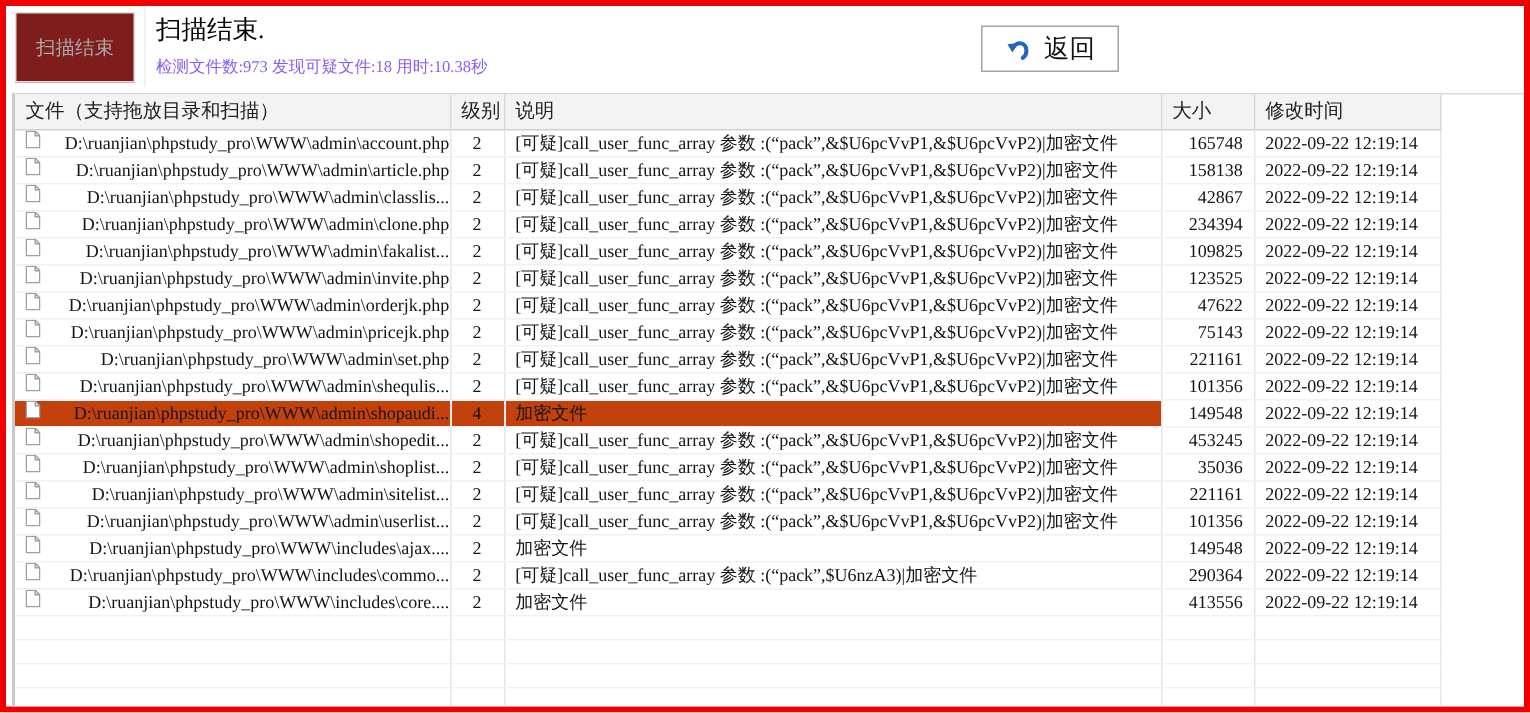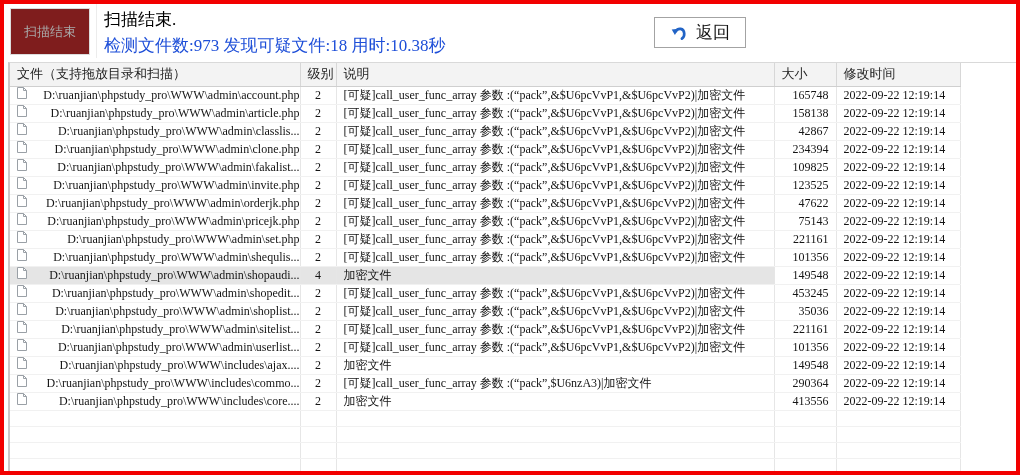--- a/index.html
+++ b/index.html
@@ -9,41 +9,41 @@
            position:relative; overflow:hidden; }
 
   
   .toolbar { position:relative; height:54px; background:#fff; }
   .scan-btn { position:absolute; left:6px; top:4px; width:80px; height:47px;
               background:#7f1d1d; border:1px solid #dcdcdc; color:#a9a9a9;
               font-size:13px; font-family:inherit; }
   .toolbar-vsep { position:absolute; left:92px; top:0; width:1px; height:54px; background:#ececec; }
   .status-block { position:absolute; left:100px; top:5px; }
   .status-line1 { font-size:17px; color:#000000; line-height:21px; }
-  .status-line2 { font-size:17px; color:#1d4ed8; line-height:21px; margin-top:5px; }
+  .status-line2 { font-size:11px; color:#8b5cf6; line-height:21px; margin-top:5px; }
   .back-btn { position:absolute; left:650px; top:13px; width:92px; height:31px;
               background:#fff; border:1px solid #a3a3a3; font-family:inherit;
               display:flex; align-items:center; justify-content:center; gap:9px;
               font-size:17px; color:#111; cursor:pointer; }
 
   
   .table-area { position:absolute; left:4px; right:0; top:58px; bottom:0;
                 border-left:2px solid #c9c9c9; border-top:1px solid #d9d9d9;
                 overflow:hidden; background:#fff; }
   table { border-collapse:collapse; table-layout:fixed; width:862px; }
   th { height:23px; background:#f3f3f3; font-weight:normal; font-size:13px; color:#222;
        text-align:left; padding:0 0 0 7px; border-right:1px solid #d7d7d7;
        border-bottom:1px solid #cfcfcf; white-space:nowrap; overflow:hidden; }
   th:last-child { border-right:none; }
   td { height:16px; font-size:12px; color:#141414; white-space:nowrap; overflow:hidden;
        border-right:1px solid #e6e6e6; border-bottom:1px solid #f1f1f1; padding:0 0 0 7px; }
   td:last-child { border-right:none; }
   td.c-level { text-align:center; padding:0; }
   td.c-size  { text-align:right; padding:0 7px 0 0; }
-  tr.hl td.c-file, tr.hl td.c-level, tr.hl td.c-desc { background:#e5e5e5;margin-left:28px; }
+  tr.hl td.c-file, tr.hl td.c-level, tr.hl td.c-desc { background:#c2410c;margin-left:28px; }
   .file-cell { display:flex; align-items:center; gap:4px;justify-content:space-between; }
   .file-icon { flex:0 0 auto; display:inline-block; }
   .path-text { overflow:hidden; white-space:nowrap; }
 </style>
 </head>
 <body>
 
 <div class="frame">
 
   <div class="toolbar">

